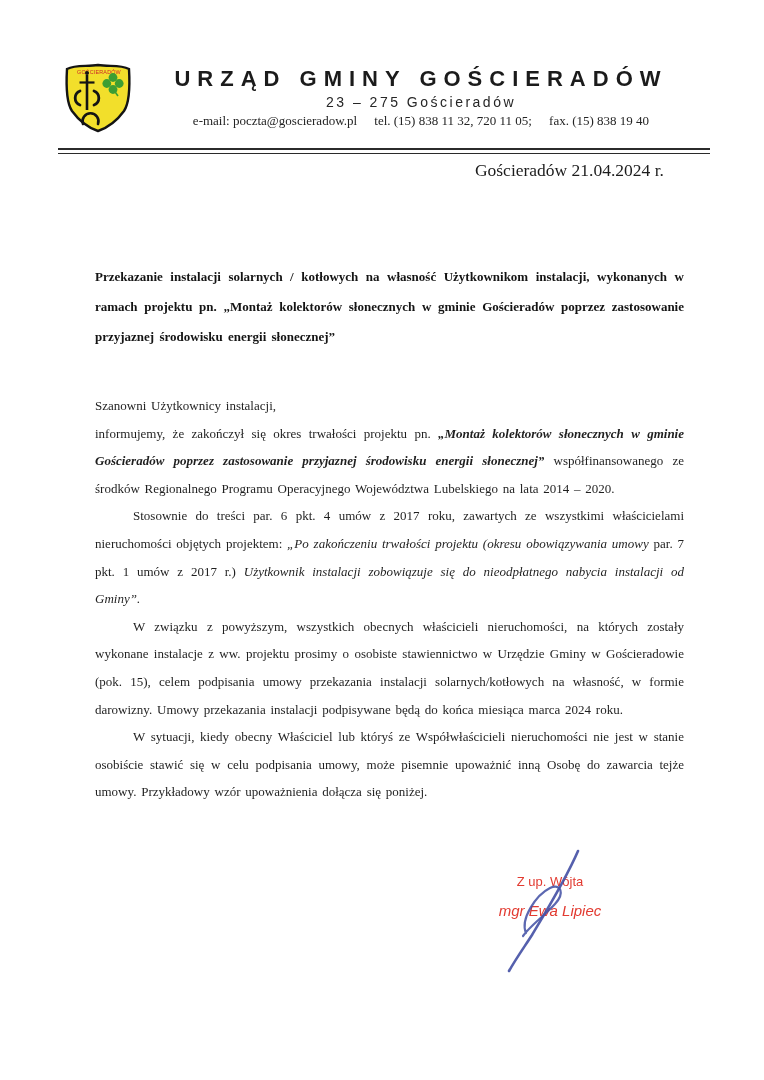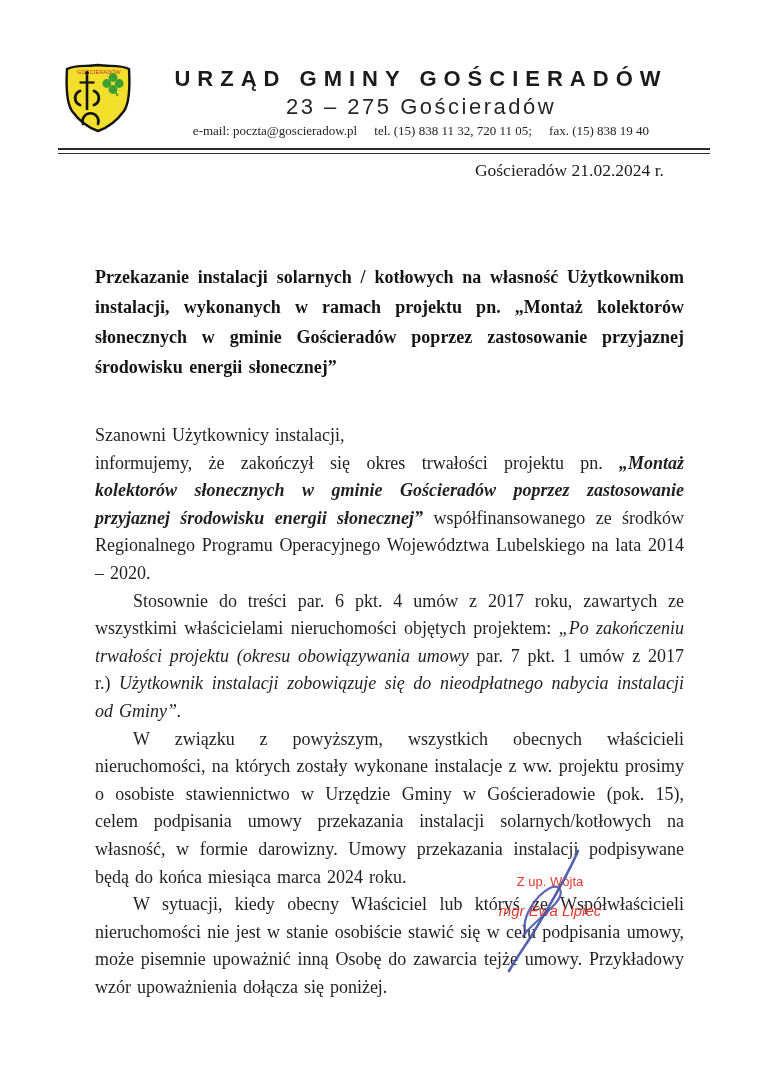--- a/index.html
+++ b/index.html
@@ -6,32 +6,32 @@
   body{width:764px;height:1080px;background:#ffffff;position:relative;overflow:hidden;
        font-family:"Liberation Serif","DejaVu Serif",serif;color:#1f1f1f;}
   .page{position:absolute;inset:0;}
 
   
   .header{position:absolute;top:60px;left:62px;right:56px;display:flex;align-items:flex-start;}
   .crest{width:72px;flex:0 0 72px;}
   .header-text{flex:1;text-align:center;padding-top:6px;}
   .org-name{font-family:"Liberation Sans","DejaVu Sans",sans-serif;font-size:22px;font-weight:700;
             letter-spacing:7px;color:#1b1b1b;white-space:nowrap;}
-  .addr-line{font-family:"Liberation Sans","DejaVu Sans",sans-serif;font-size:22px;
+  .addr-line{font-family:"Liberation Sans","DejaVu Sans",sans-serif;font-size:14px;
              letter-spacing:2.5px;margin-top:2px;color:#262626;}
   .contact-line{font-size:13px;margin-top:3px;color:#242424;white-space:nowrap;}
   .contact-line span{margin:0 7px;}
   .header-rule{position:absolute;top:148px;left:58px;right:54px;height:3px;
                border-top:2px solid #2b2b2b;border-bottom:1px solid #2b2b2b;}
 
   
   .date-line{position:absolute;top:160px;left:95px;right:100px;text-align:right;font-size:17.5px;color:#1c1c1c;}
 
   
-  .content{position:absolute;top:262px;left:95px;right:80px;font-size:18px;}
+  .content{position:absolute;top:262px;left:95px;right:80px;font-size:13px;}
   .subject{font-weight:700;text-align:justify;line-height:30px;color:#141414;word-spacing:2px;margin:0;}
   .bodytext{margin-top:40px;line-height:27.6px;word-spacing:1.5px;}
   .par{margin:0;text-align:justify;}
   .indent{text-indent:38px;}
   .bi{font-weight:700;font-style:italic;}
   .it{font-style:italic;}
 
   
   .sig-block{position:absolute;top:874px;left:420px;width:260px;text-align:center;
              font-family:"Liberation Sans","DejaVu Sans",sans-serif;color:#e23a30;}
@@ -72,21 +72,21 @@
       <div class="addr-line">23 – 275 Gościeradów</div>
       <div class="contact-line">
         <span>e-mail: poczta@goscieradow.pl</span>
         <span>tel. (15) 838 11 32, 720 11 05;</span>
         <span>fax. (15) 838 19 40</span>
       </div>
     </div>
   </div>
   <div class="header-rule"></div>
 
-  <div class="date-line">Gościeradów 21.02.2024 r.</div>
+  <div class="date-line">Gościeradów 21.04.2024 r.</div>
 
   <div class="content">
     <p class="subject">Przekazanie instalacji solarnych / kotłowych na własność Użytkownikom instalacji, wykonanych w ramach projektu pn. „Montaż kolektorów słonecznych w gminie Gościeradów poprzez zastosowanie przyjaznej środowisku energii słonecznej”</p>
 
     <div class="bodytext">
       <p class="par">Szanowni Użytkownicy instalacji,</p>
       <p class="par"><span>informujemy, że zakończył się okres trwałości projektu pn. </span><span class="bi">„Montaż kolektorów słonecznych w gminie Gościeradów poprzez zastosowanie przyjaznej środowisku energii słonecznej”</span><span> współfinansowanego ze środków Regionalnego Programu Operacyjnego Województwa Lubelskiego na lata 2014 – 2020.</span></p>
       <p class="par indent"><span>Stosownie do treści par. 6 pkt. 4 umów z 2017 roku, zawartych ze wszystkimi właścicielami nieruchomości objętych projektem: </span><span class="it">„Po zakończeniu trwałości projektu (okresu obowiązywania umowy </span><span>par. 7 pkt. 1 umów z 2017 r.) </span><span class="it">Użytkownik instalacji zobowiązuje się do nieodpłatnego nabycia instalacji od Gminy”.</span></p>
       <p class="par indent">W związku z powyższym, wszystkich obecnych właścicieli nieruchomości, na których zostały wykonane instalacje z ww. projektu prosimy o osobiste stawiennictwo w Urzędzie Gminy w Gościeradowie (pok. 15), celem podpisania umowy przekazania instalacji solarnych/kotłowych na własność, w formie darowizny. Umowy przekazania instalacji podpisywane będą do końca miesiąca marca 2024 roku.</p>
       <p class="par indent">W sytuacji, kiedy obecny Właściciel lub któryś ze Współwłaścicieli nieruchomości nie jest w stanie osobiście stawić się w celu podpisania umowy, może pisemnie upoważnić inną Osobę do zawarcia tejże umowy. Przykładowy wzór upoważnienia dołącza się poniżej.</p>

